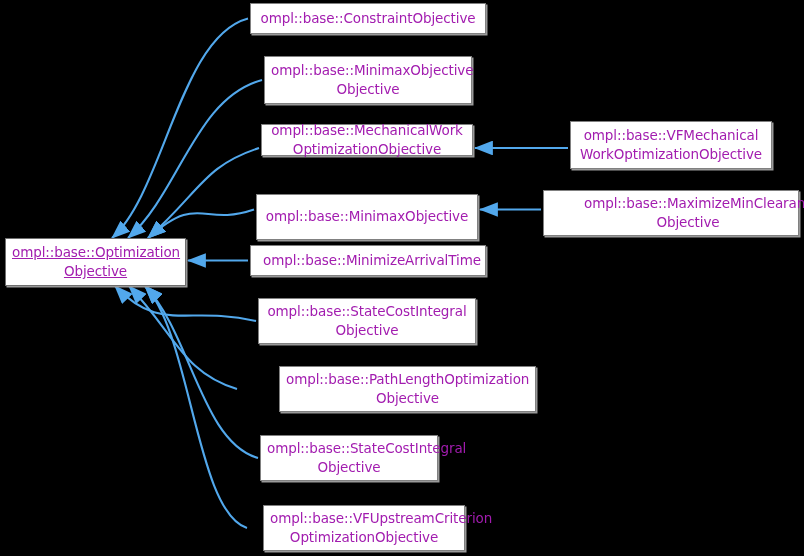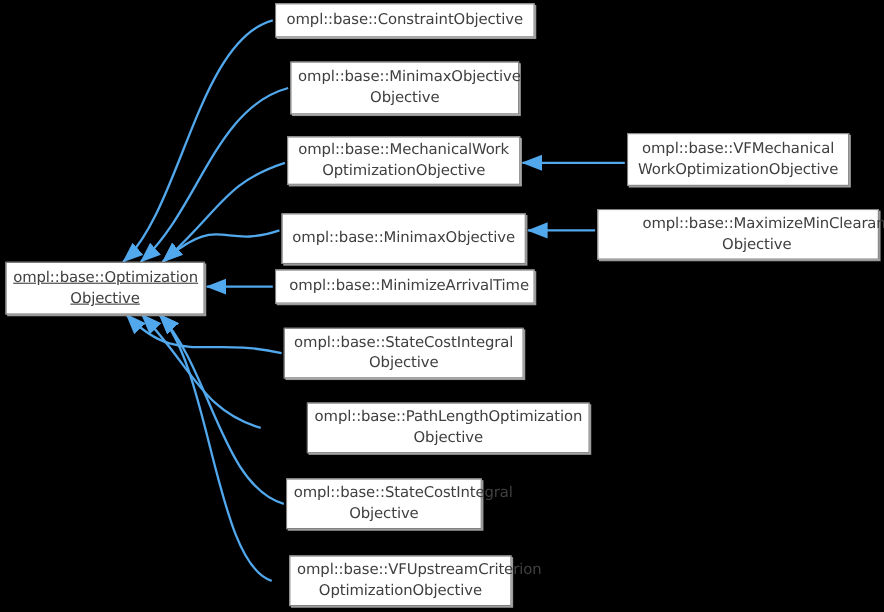--- a/index.html
+++ b/index.html
@@ -27,21 +27,21 @@
   .node {
     position: absolute;
     box-sizing: border-box;
     background: #ffffff;
     border: 1px solid #808080;
     box-shadow: 1.5px 1.5px 0 0 #9a9a9a;
     display: flex;
     align-items: center;
     justify-content: center;
     text-align: center;
-    color: #404040;
+    color: #a21caf;
     font-size: 13.5px;
     line-height: 1.42;
     letter-spacing: -0.1px;
     white-space: pre-line;
     padding: 0 6px;
     cursor: pointer;
   }
   .node.root {
     border-color: #6e6e6e;
     text-decoration: underline;
@@ -77,21 +77,21 @@
         <path d="M 541 209.5 L 480 209.5"></path>
       </g>
   </svg>
 
   <div id="nodes">
       <div class="node root" style="left: 5px; top: 238px; width: 181px; height: 48px;"><span class="node-label">ompl::base::Optimization
 Objective</span></div>
       <div class="node" style="left: 250px; top: 3px; width: 236px; height: 31px;"><span class="node-label">ompl::base::ConstraintObjective</span></div>
       <div class="node" style="left: 264px; top: 56px; width: 208px; height: 48px;"><span class="node-label">ompl::base::MinimaxObjective
 Objective</span></div>
-      <div class="node" style="left: 261px; top: 124px; width: 212px; height: 44px;"><span class="node-label">ompl::base::MechanicalWork
+      <div class="node" style="left: 261px; top: 124px; width: 212px; height: 32px;"><span class="node-label">ompl::base::MechanicalWork
 OptimizationObjective</span></div>
       <div class="node" style="left: 256px; top: 194px; width: 222px; height: 46px;"><span class="node-label">ompl::base::MinimaxObjective</span></div>
       <div class="node" style="left: 250px; top: 245px; width: 236px; height: 31px; padding-left: 12px;"><span class="node-label">ompl::base::MinimizeArrivalTime</span></div>
       <div class="node" style="left: 258px; top: 298px; width: 218px; height: 46px;"><span class="node-label">ompl::base::StateCostIntegral
 Objective</span></div>
       <div class="node" style="left: 239px; top: 366px; width: 257px; height: 46px; margin-left: 40px;"><span class="node-label">ompl::base::PathLengthOptimization
 Objective</span></div>
       <div class="node" style="left: 260px; top: 435px; width: 178px; height: 46px;"><span class="node-label">ompl::base::StateCostIntegral
 Objective</span></div>
       <div class="node" style="left: 263px; top: 505px; width: 202px; height: 46px;"><span class="node-label">ompl::base::VFUpstreamCriterion

